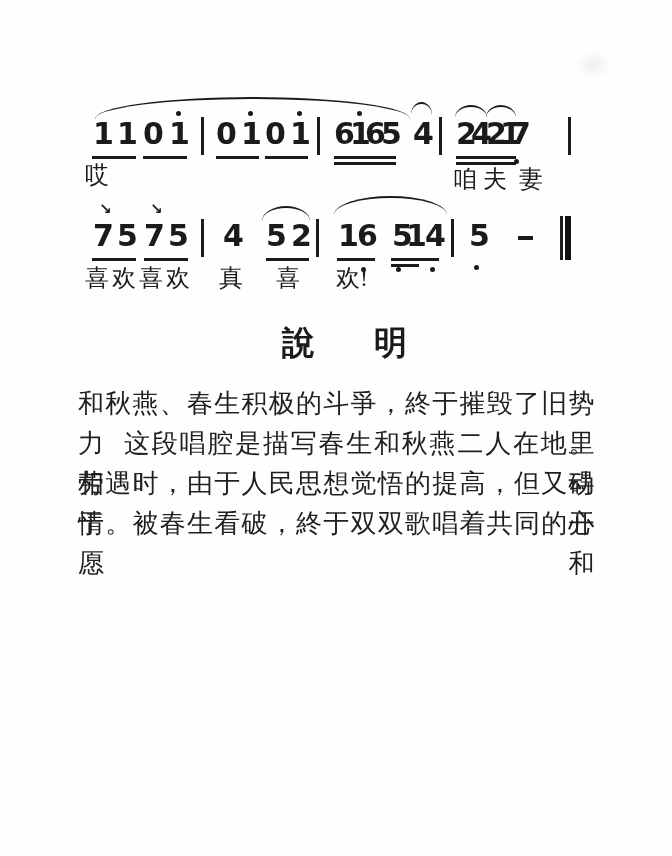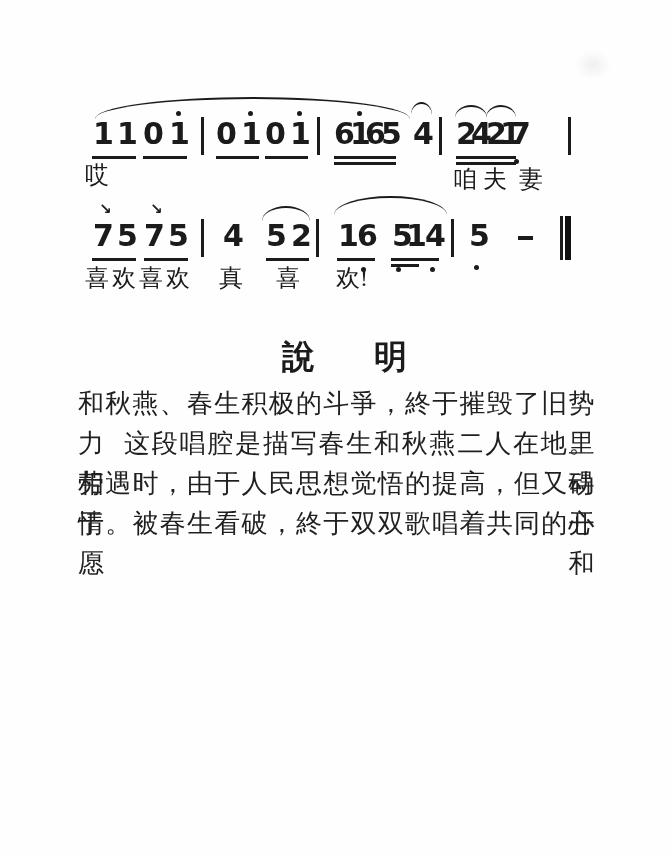--- a/index.html
+++ b/index.html
@@ -17,21 +17,21 @@
   .s-dot{position:absolute;width:5px;height:5px;border-radius:50%;background:#1b1b1b;}
   .s-arc{position:absolute;border-top:2.5px solid #1b1b1b;
          border-radius:50% 50% 0 0 / 100% 100% 0 0;}
   .s-orn{position:absolute;font-family:"DejaVu Sans",sans-serif;font-weight:bold;
          font-size:15px;line-height:1;color:#1b1b1b;}
   .s-lyr{position:absolute;font-size:24px;line-height:1;color:#1b1b1b;white-space:pre;}
   .s-dash{position:absolute;height:4px;background:#1b1b1b;}
   .s-smudge{position:absolute;background:radial-gradient(closest-side,rgba(0,0,0,0.06),rgba(0,0,0,0));}
 
   
-  .heading{position:absolute;left:282px;top:339px;font-size:33px;font-weight:bold;
+  .heading{position:absolute;left:282px;top:325px;font-size:33px;font-weight:bold;
            color:#1b1b1b;letter-spacing:59px;white-space:pre;line-height:1.1;}
 
   
   .expl{position:absolute;left:78px;top:384px;width:517px;color:#1f1f1f;}
   .x-line{font-size:26px;line-height:40px;height:40px;text-align:justify;
           text-align-last:justify;letter-spacing:0.5px;white-space:normal;}
   .x-ind1{text-indent:24px;}
   .x-ind2{text-indent:46px;}
   .x-last{text-align:left;text-align-last:left;}
 </style>

